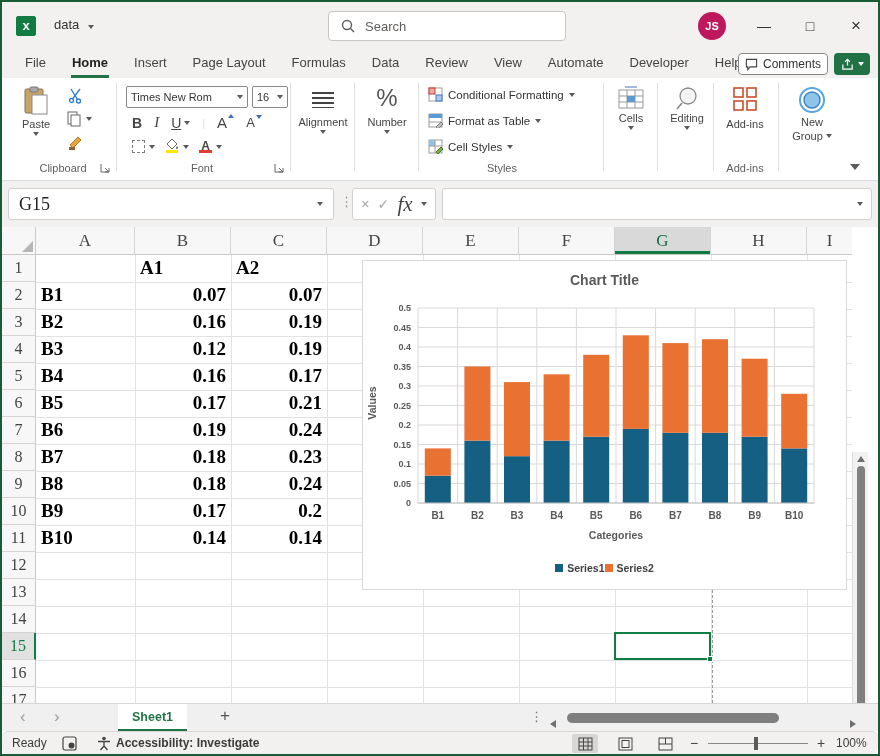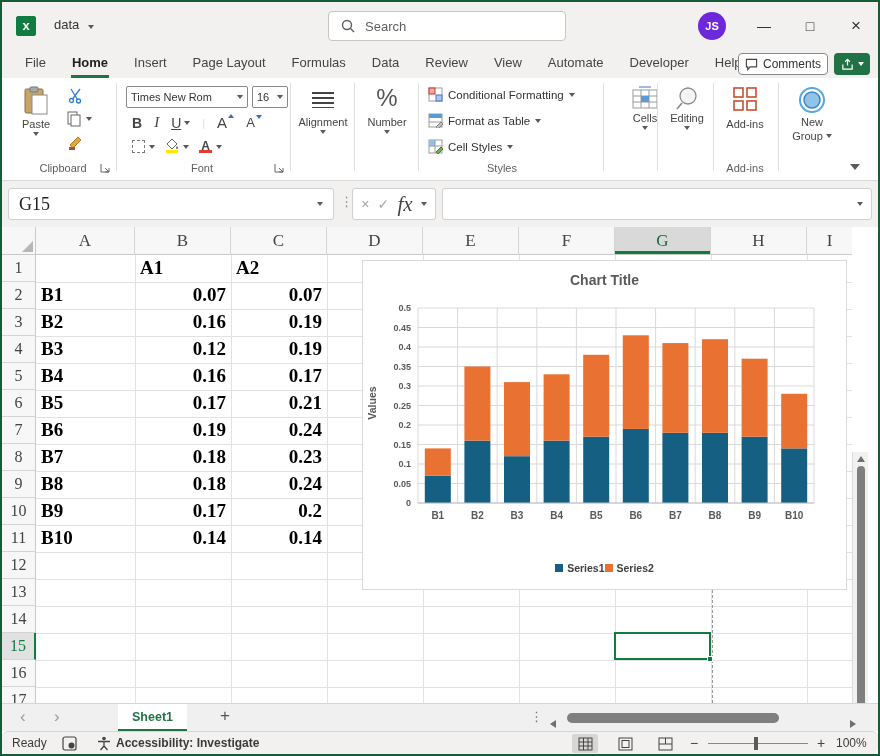--- a/index.html
+++ b/index.html
@@ -6,21 +6,21 @@
   *{box-sizing:border-box;}
   .window{position:relative;width:880px;height:756px;border:2px solid #185C37;background:#fff;overflow:hidden;}
   .abs{position:absolute;}
   
   .titlebar{position:absolute;left:0;top:0;width:876px;height:48px;background:#F2F1F0;}
   .applogo{position:absolute;left:14px;top:14px;width:20px;height:20px;background:#107C41;border-radius:3px;color:#fff;font-weight:bold;font-size:13px;text-align:center;line-height:20px;}
   .wbname{position:absolute;left:52px;top:15px;font-size:13px;color:#333;}
   .wb-chev{position:absolute;left:86px;top:23px;}
   .search{position:absolute;left:326px;top:9px;width:238px;height:30px;background:#FFFFFF;border:1px solid #C8C6C4;border-radius:4px;display:flex;align-items:center;padding-left:12px;color:#605E5C;font-size:13px;}
   .search svg{margin-right:10px;}
-  .avatar{position:absolute;left:696px;top:10px;width:28px;height:28px;border-radius:50%;background:#6d28d9;color:#fff;font-size:11px;font-weight:bold;display:flex;align-items:center;justify-content:center;}
+  .avatar{position:absolute;left:696px;top:10px;width:28px;height:28px;border-radius:50%;background:#be185d;color:#fff;font-size:11px;font-weight:bold;display:flex;align-items:center;justify-content:center;}
   .capbtn{position:absolute;top:0;width:44px;height:48px;display:flex;align-items:center;justify-content:center;font-size:14px;color:#333;}
   
   .tabrow{position:absolute;left:0;top:48px;width:876px;height:28px;background:#F2F1F0;}
   .tabs{position:absolute;left:10px;top:0;height:28px;display:flex;}
   .rtab{padding:0 13px;font-size:13px;color:#444;line-height:26px;position:relative;white-space:nowrap;}
   .rtab.active{color:#222;font-weight:bold;}
   .rtab.active::after{content:"";position:absolute;left:12px;right:12px;bottom:0;height:3px;background:#217346;}
   .comments-btn{position:absolute;left:736px;top:3px;width:90px;height:22px;border:1px solid #8A8886;border-radius:4px;background:#fff;display:flex;align-items:center;justify-content:center;gap:5px;font-size:12px;color:#333;}
   .share-btn{position:absolute;left:832px;top:3px;width:36px;height:22px;background:#217346;border-radius:4px;display:flex;align-items:center;justify-content:center;gap:4px;}
   
@@ -270,21 +270,21 @@
           <line x1="1" y1="7" x2="14" y2="7" stroke="#9A9A9A"></line>
           <line x1="7" y1="1" x2="7" y2="14" stroke="#9A9A9A"></line>
           <path d="M8 13 L13 8 L15 10 L10 15 Z" fill="#70AD47" stroke="#507E32"></path>
         </svg>
       <span>Cell Styles</span>
       <span class="td"></span>
     </div>
     <div class="glabel" style="left:460px;width:80px;">Styles</div>
     <div class="rsep" style="left:601px;"></div>
 
-    <div class="bigbtn" style="left:621px;top:8px;width:44px;">
+    <div class="bigbtn" style="left:607px;top:8px;width:44px;">
       <svg width="26" height="24" viewBox="0 0 26 24">
           <line x1="7" y1="1" x2="19" y2="1" stroke="#4472C4"></line>
           <rect x="1" y="4" width="24" height="18" fill="#fff" stroke="#9A9A9A"></rect>
           <line x1="1" y1="10" x2="25" y2="10" stroke="#9A9A9A"></line>
           <line x1="1" y1="16" x2="25" y2="16" stroke="#9A9A9A"></line>
           <line x1="9" y1="4" x2="9" y2="22" stroke="#9A9A9A"></line>
           <line x1="17" y1="4" x2="17" y2="22" stroke="#9A9A9A"></line>
           <rect x="9" y="10" width="8" height="6" fill="#5B9BD5"></rect>
         </svg>
       <span>Cells</span>
@@ -485,20 +485,21 @@
             <rect x="339" y="78.20000000000002" width="26" height="93.6" fill="#E97132"></rect>
             <text x="352" y="258" text-anchor="middle" font-size="10" fill="#595959">B8</text>
             <rect x="378.6" y="175.7" width="26" height="66.30000000000001" fill="#156082"></rect>
             <rect x="378.6" y="97.69999999999999" width="26" height="78" fill="#E97132"></rect>
             <text x="391.6" y="258" text-anchor="middle" font-size="10" fill="#595959">B9</text>
             <rect x="418.20000000000005" y="187.39999999999998" width="26" height="54.60000000000001" fill="#156082"></rect>
             <rect x="418.20000000000005" y="132.79999999999995" width="26" height="54.60000000000001" fill="#E97132"></rect>
             <text x="431.20000000000005" y="258" text-anchor="middle" font-size="10" fill="#595959">B10</text>
             <line x1="55" y1="242" x2="451" y2="242" stroke="#BFBFBF" stroke-width="1"></line>
           </svg>
+        <div class="chart-xlabel">Categories</div>
         <div class="legend">
 
             <div class="legend-item" data-index="0">
               <span class="sw" style="background: rgb(21, 96, 130);"></span>
               <span>Series1</span>
             </div>
 
             <div class="legend-item" data-index="1">
               <span class="sw" style="background: rgb(233, 113, 50);"></span>
               <span>Series2</span>

